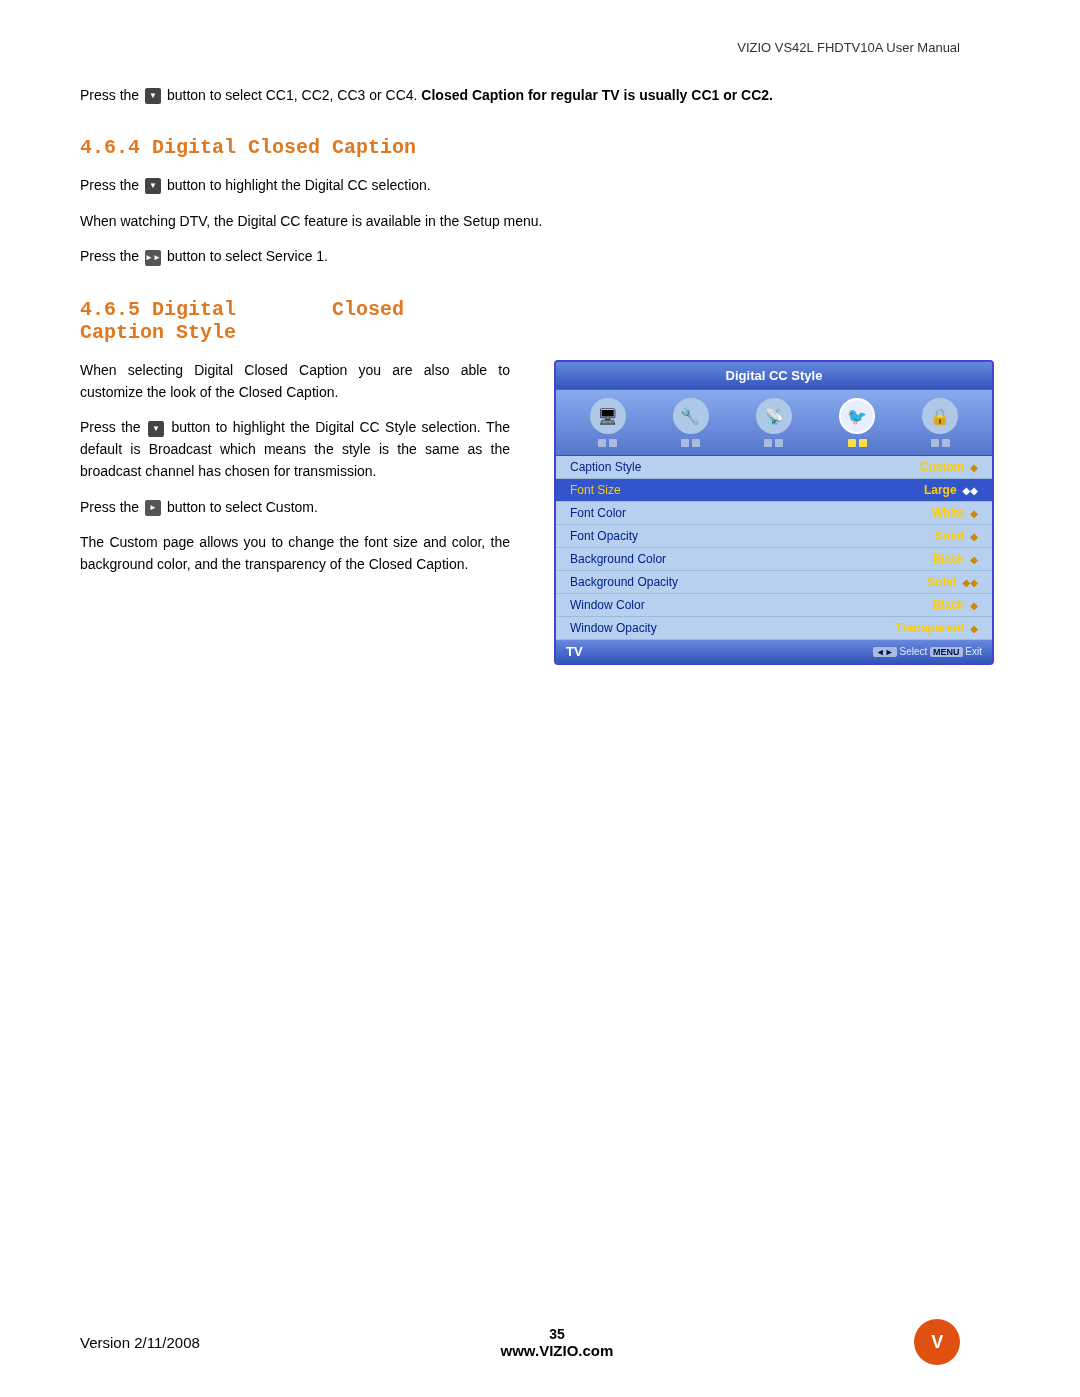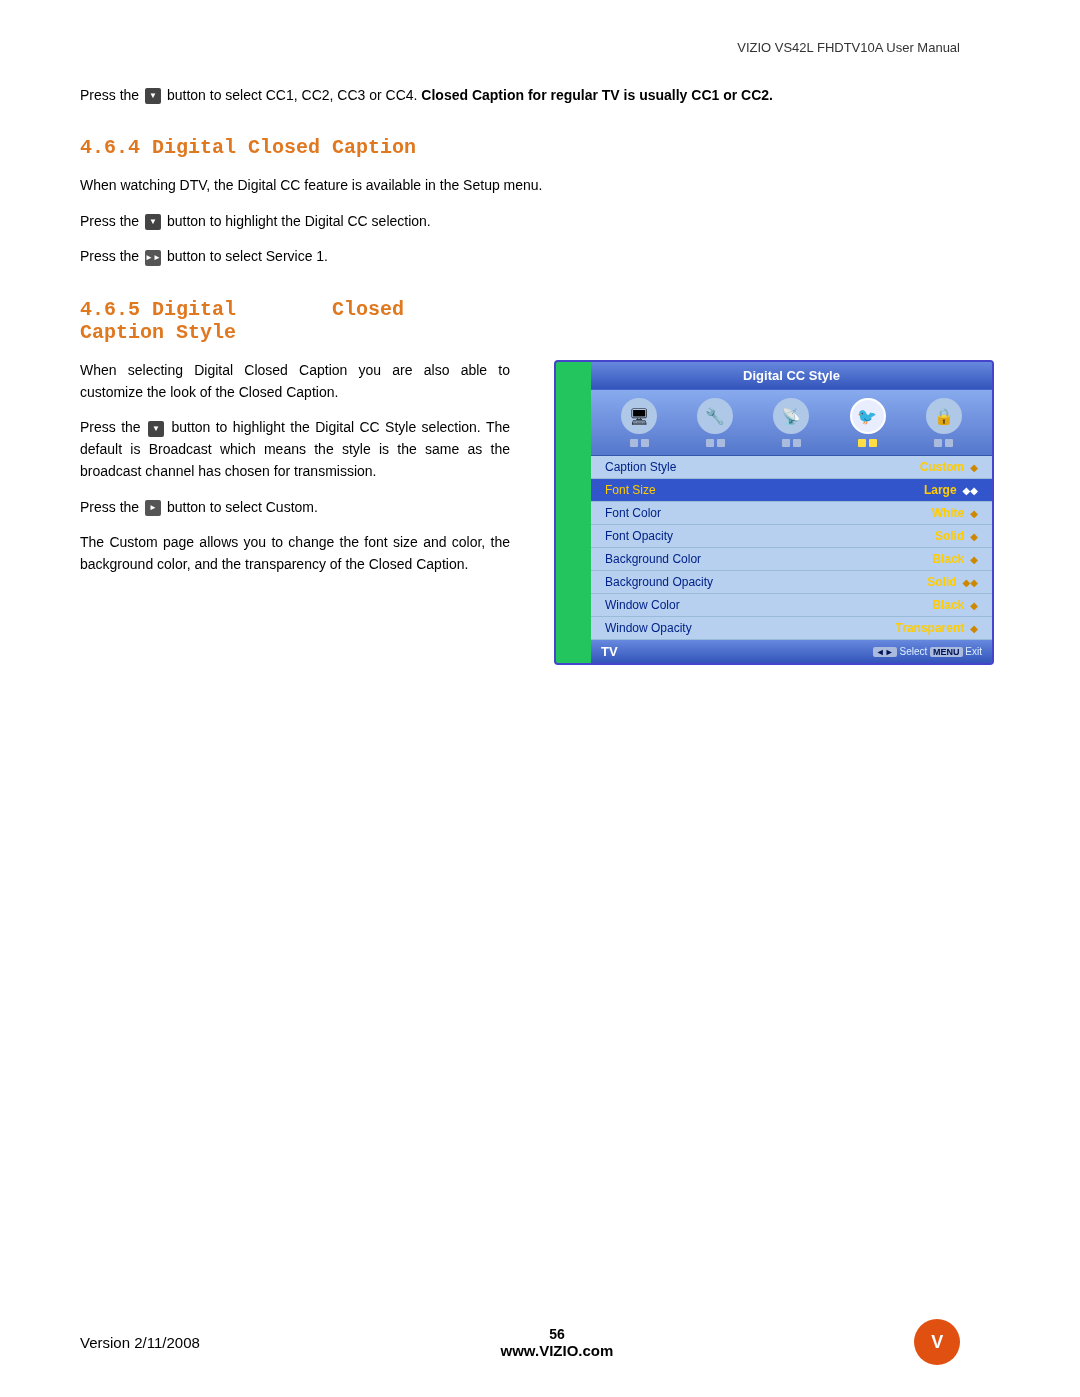--- a/index.html
+++ b/index.html
@@ -73,21 +73,20 @@
       flex: 1;
     }
 
     
     .menu-screenshot {
       border: 2px solid #4444cc;
       border-radius: 4px;
       overflow: hidden;
       background: #22c55e;
       width: 440px;
-      padding-left: 35px;
     }
 
     .menu-title-bar {
       background: linear-gradient(to bottom, #6688dd, #3355bb);
       color: white;
       text-align: center;
       padding: 6px 0;
       font-size: 13px;
       font-weight: bold;
       border-bottom: 1px solid #4466cc;
@@ -287,26 +286,26 @@
 
   <div class="intro-section">
     <span>Press the</span>
     <span class="inline-btn">▼</span>
     <span>button to select CC1, CC2, CC3 or CC4.</span>
     <span class="bold-text">Closed Caption for regular TV is usually CC1 or CC2.</span>
   </div>
 
   <div class="section-464">
     <div class="section-title">4.6.4 Digital Closed Caption</div>
-    <p class="body-text">When watching DTV, the Digital CC feature is available in the Setup menu.</p>
     <p class="body-text">
       <span>Press the</span>
       <span class="inline-btn">▼</span>
       <span>button to highlight the Digital CC selection.</span>
     </p>
+    <p class="body-text">When watching DTV, the Digital CC feature is available in the Setup menu.</p>
     <p class="body-text">
       <span>Press the</span>
       <span class="inline-btn inline-icon-right" style="background:#555;">►</span>
       <span>button to select Service 1.</span>
     </p>
   </div>
 
   <div class="section-465">
     <div class="section-title-2">
       <span>4.6.5 Digital</span>&nbsp;&nbsp;&nbsp;&nbsp;&nbsp;&nbsp;&nbsp;&nbsp;<span>Closed</span><br>
@@ -451,21 +450,21 @@
         </div>
       </div>
     </div>
   </div>
 
   <div class="page-footer">
     <div>
       <span>Version 2/11/2008</span>
     </div>
     <div style="text-align:center;">
-      <div style="font-weight:bold;font-size:14px;">56</div>
+      <div style="font-weight:bold;font-size:14px;">35</div>
       <div style="font-weight:bold;font-size:15px;">www.VIZIO.com</div>
     </div>
     <div class="vizio-logo">
       <span style="font-size:18px;font-weight:900;">V</span>
     </div>
   </div>
 
 </div>
 
 </body></html>

